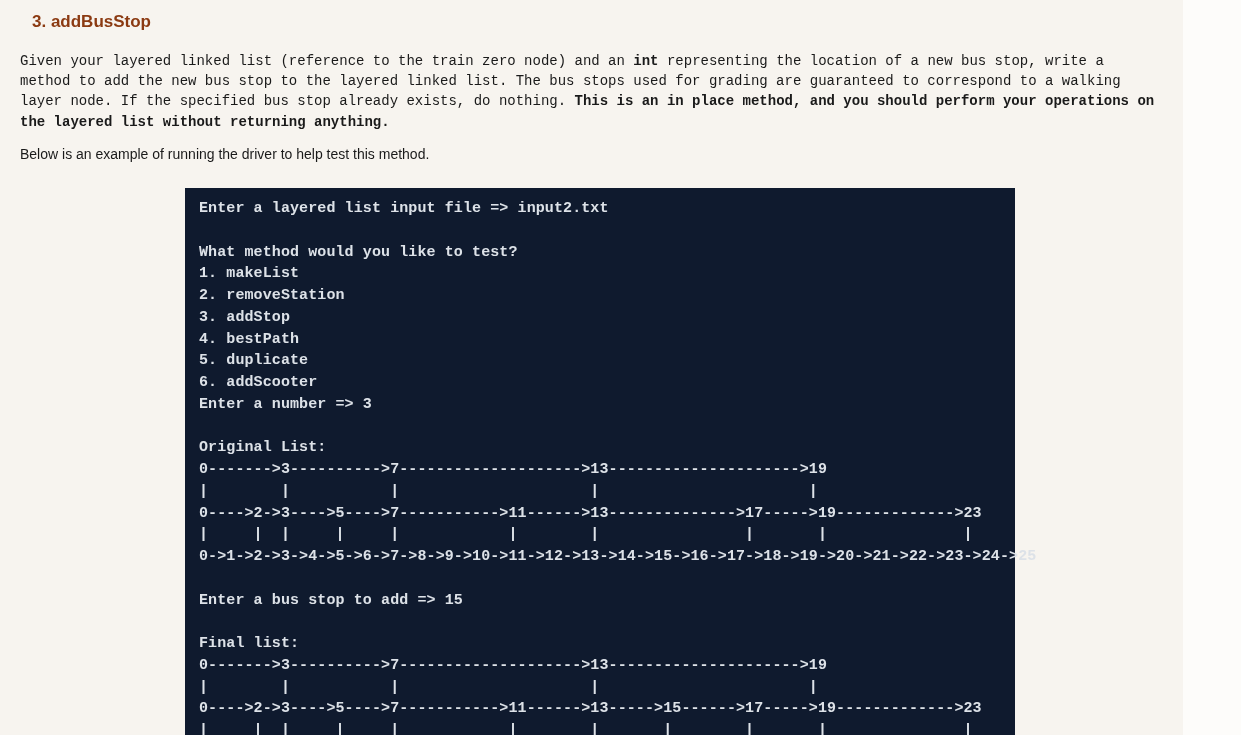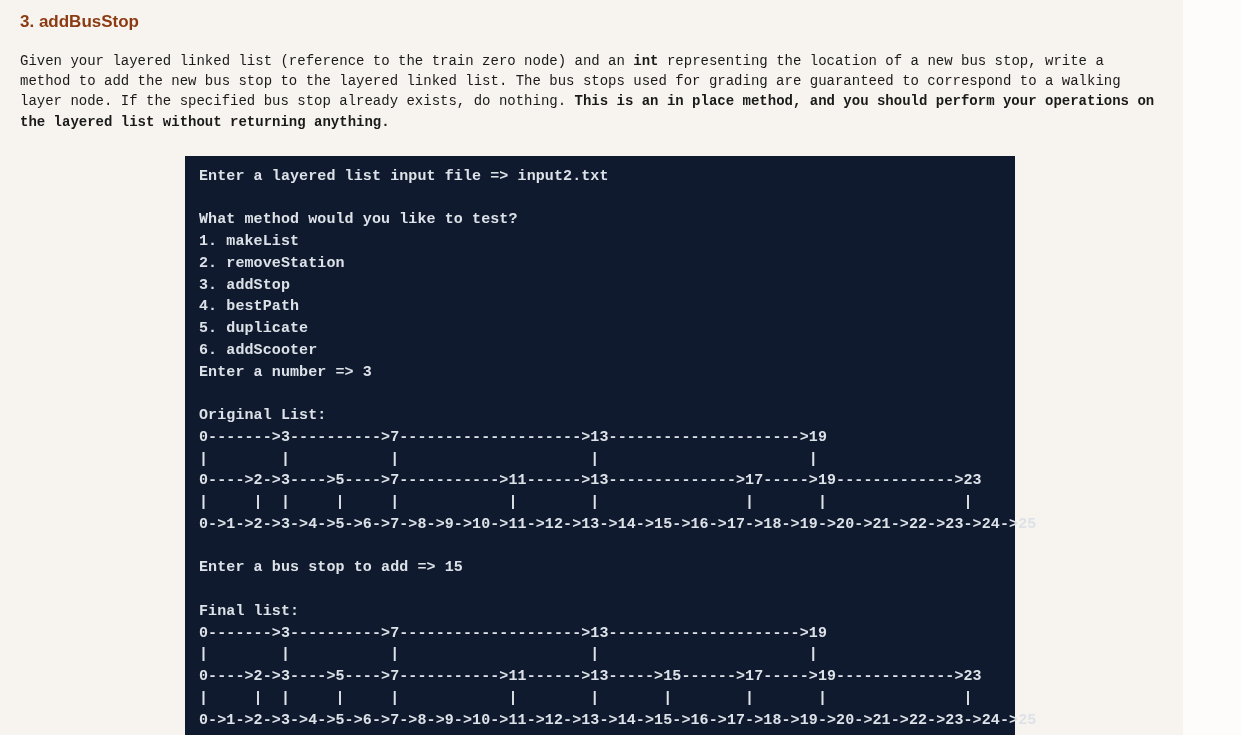--- a/index.html
+++ b/index.html
@@ -29,21 +29,21 @@
   .content {
     position: relative;
     z-index: 1;
     width: 1160px;
   }
 
   h3.section-heading {
     color: #8b3a12;
     font-size: 17px;
     font-weight: bold;
-    margin: 0 0 16px 0;
+    margin: 0 0 16px 12px;
   }
 
   p {
     margin: 0 0 12px 0;
   }
   p.intro {
     max-width: 1140px;
     font-family: Liberation Mono, monospace;
   }
   .bold { font-weight: bold; }
@@ -75,20 +75,21 @@
   <div class="right-gutter"></div>
   <div class="content">
 
     <h3 class="section-heading">3. addBusStop</h3>
 
     <p class="intro">
       <span>Given your layered linked list (reference to the train zero node) and an </span><span class="bold">int</span><span> representing the location of a new bus stop, write a method to add the new bus stop to the layered linked list. The bus stops used for grading are guaranteed to correspond to a walking layer node. If the specified bus stop already exists, do nothing. </span><span class="bold">This is an in place method, and you should perform your operations on the layered list without returning anything.</span>
     </p>
 
 
+    <p>Below is an example of running the driver to help test this method.</p>
 
     <div class="terminal-wrap">
       <pre class="terminal" id="terminal-pre">Enter a layered list input file =&gt; input2.txt
 
 What method would you like to test?
 1. makeList
 2. removeStation
 3. addStop
 4. bestPath
 5. duplicate

